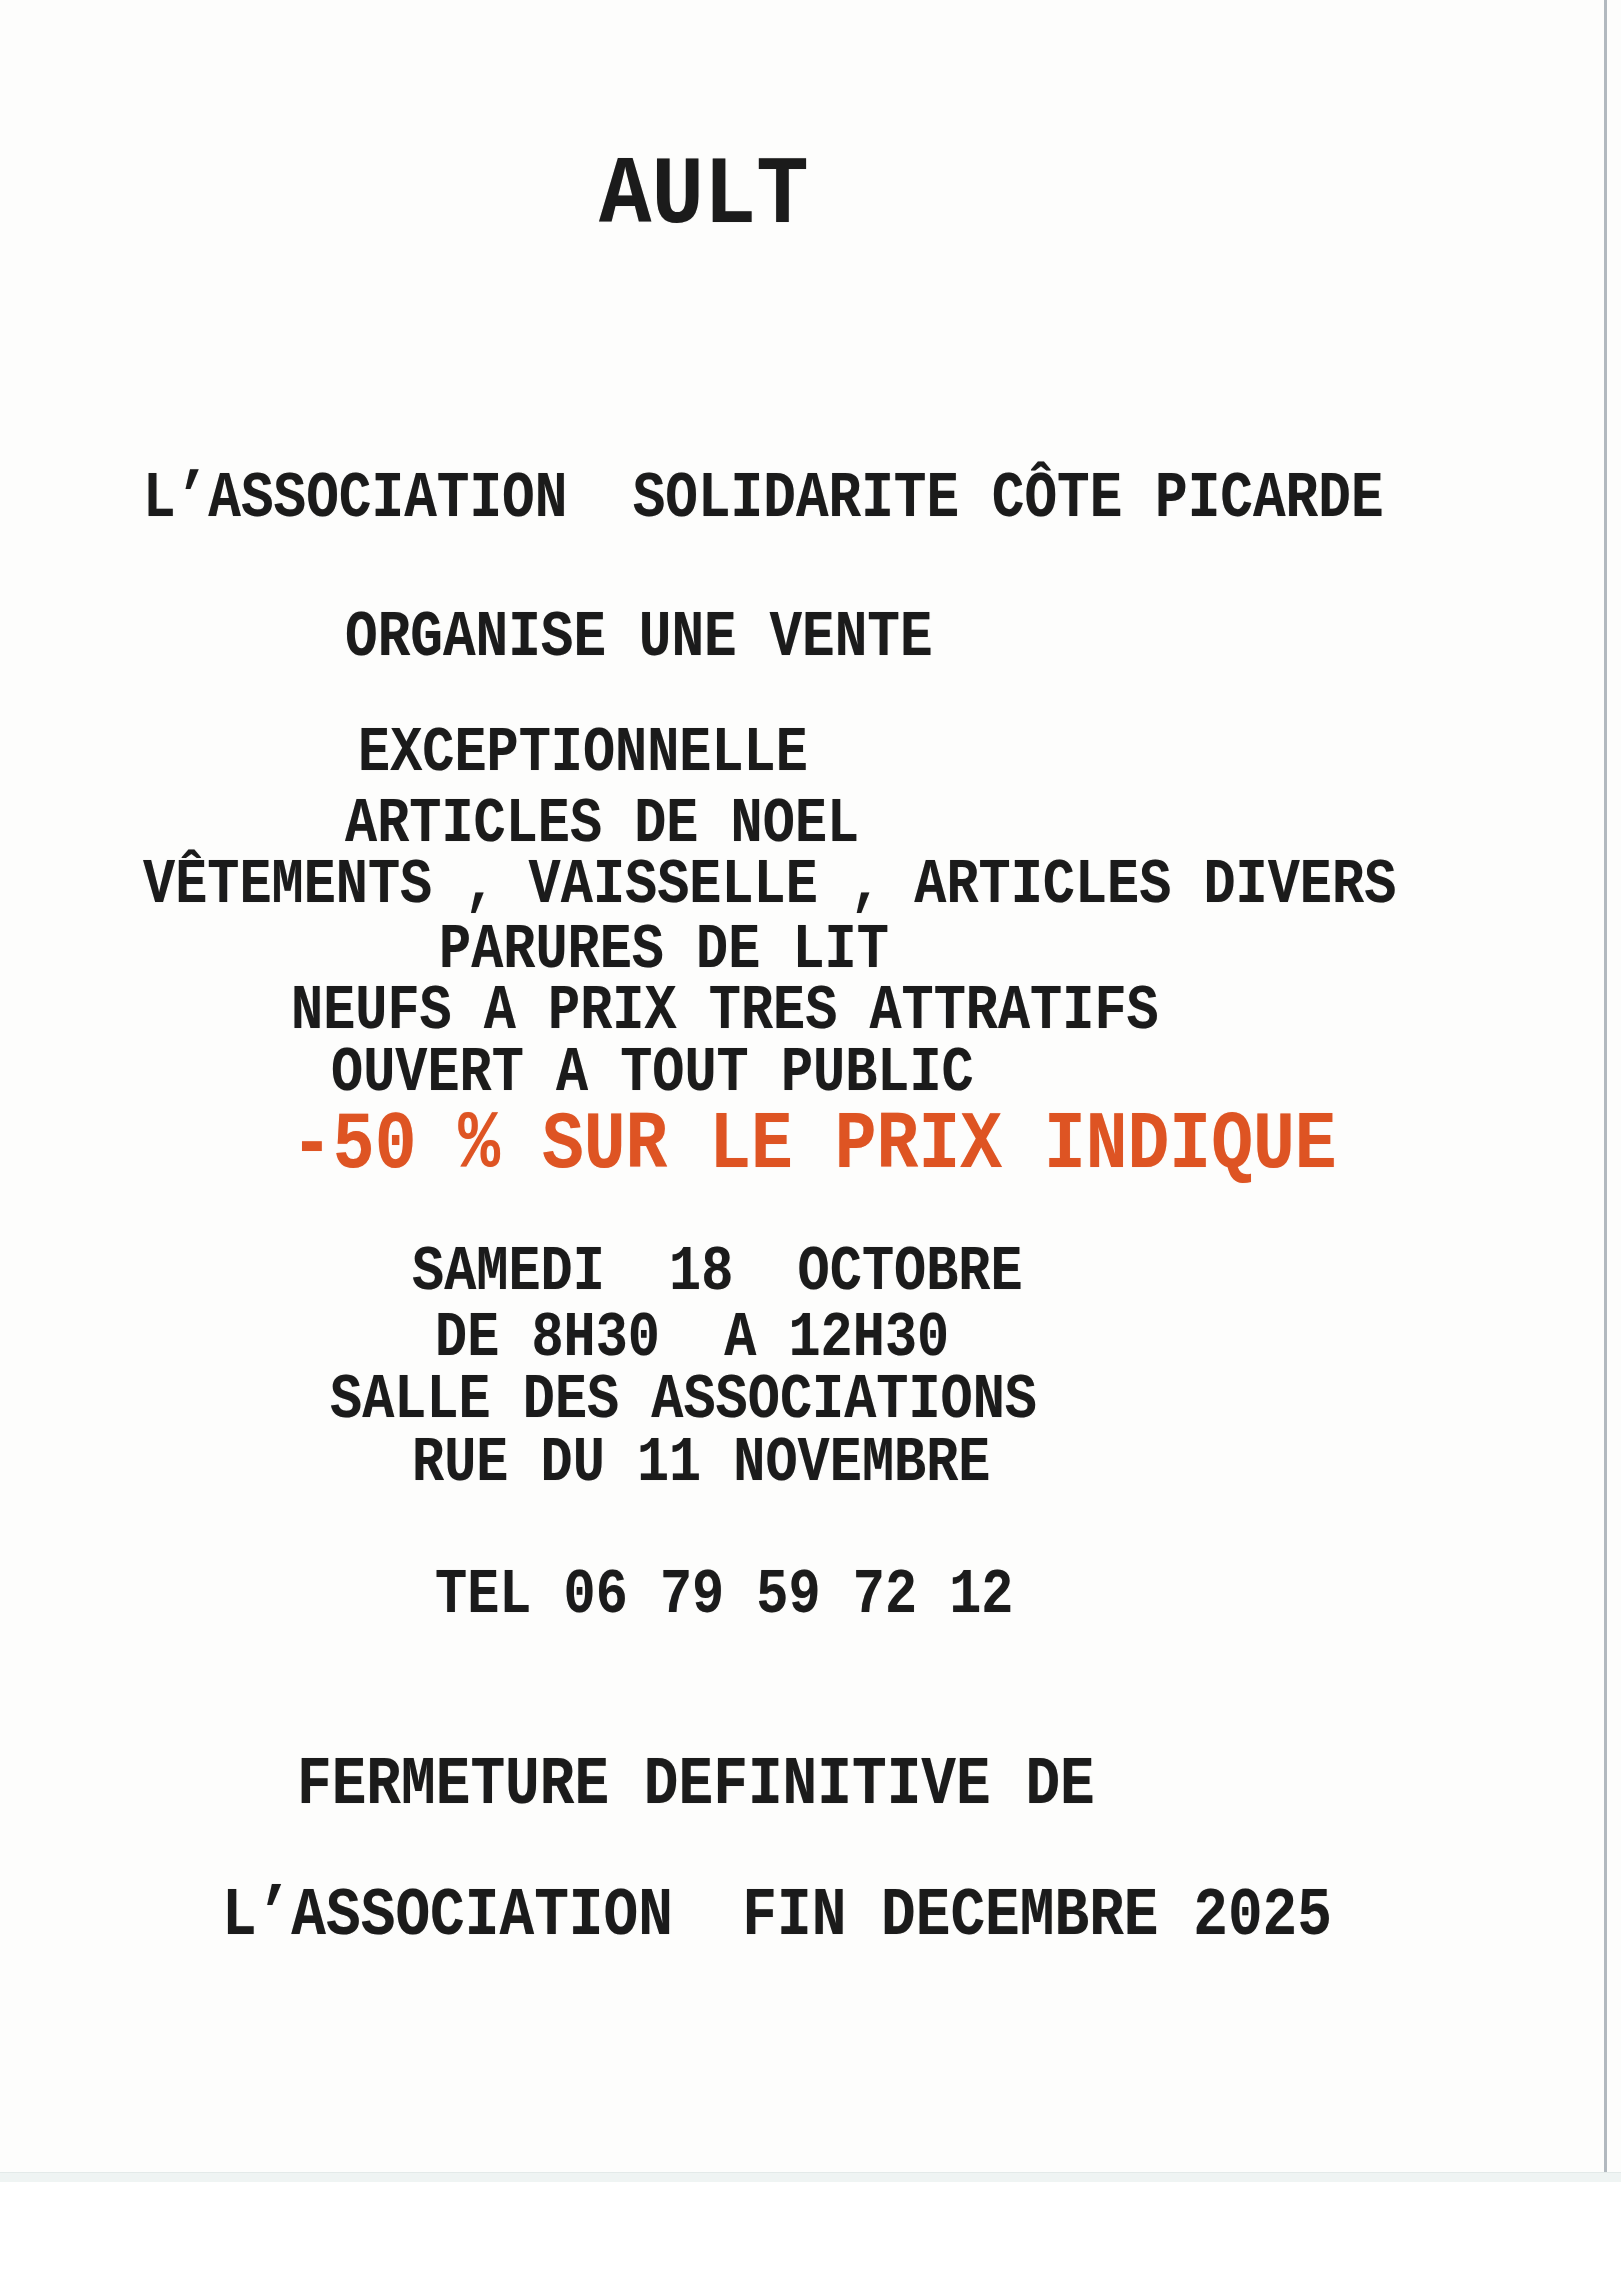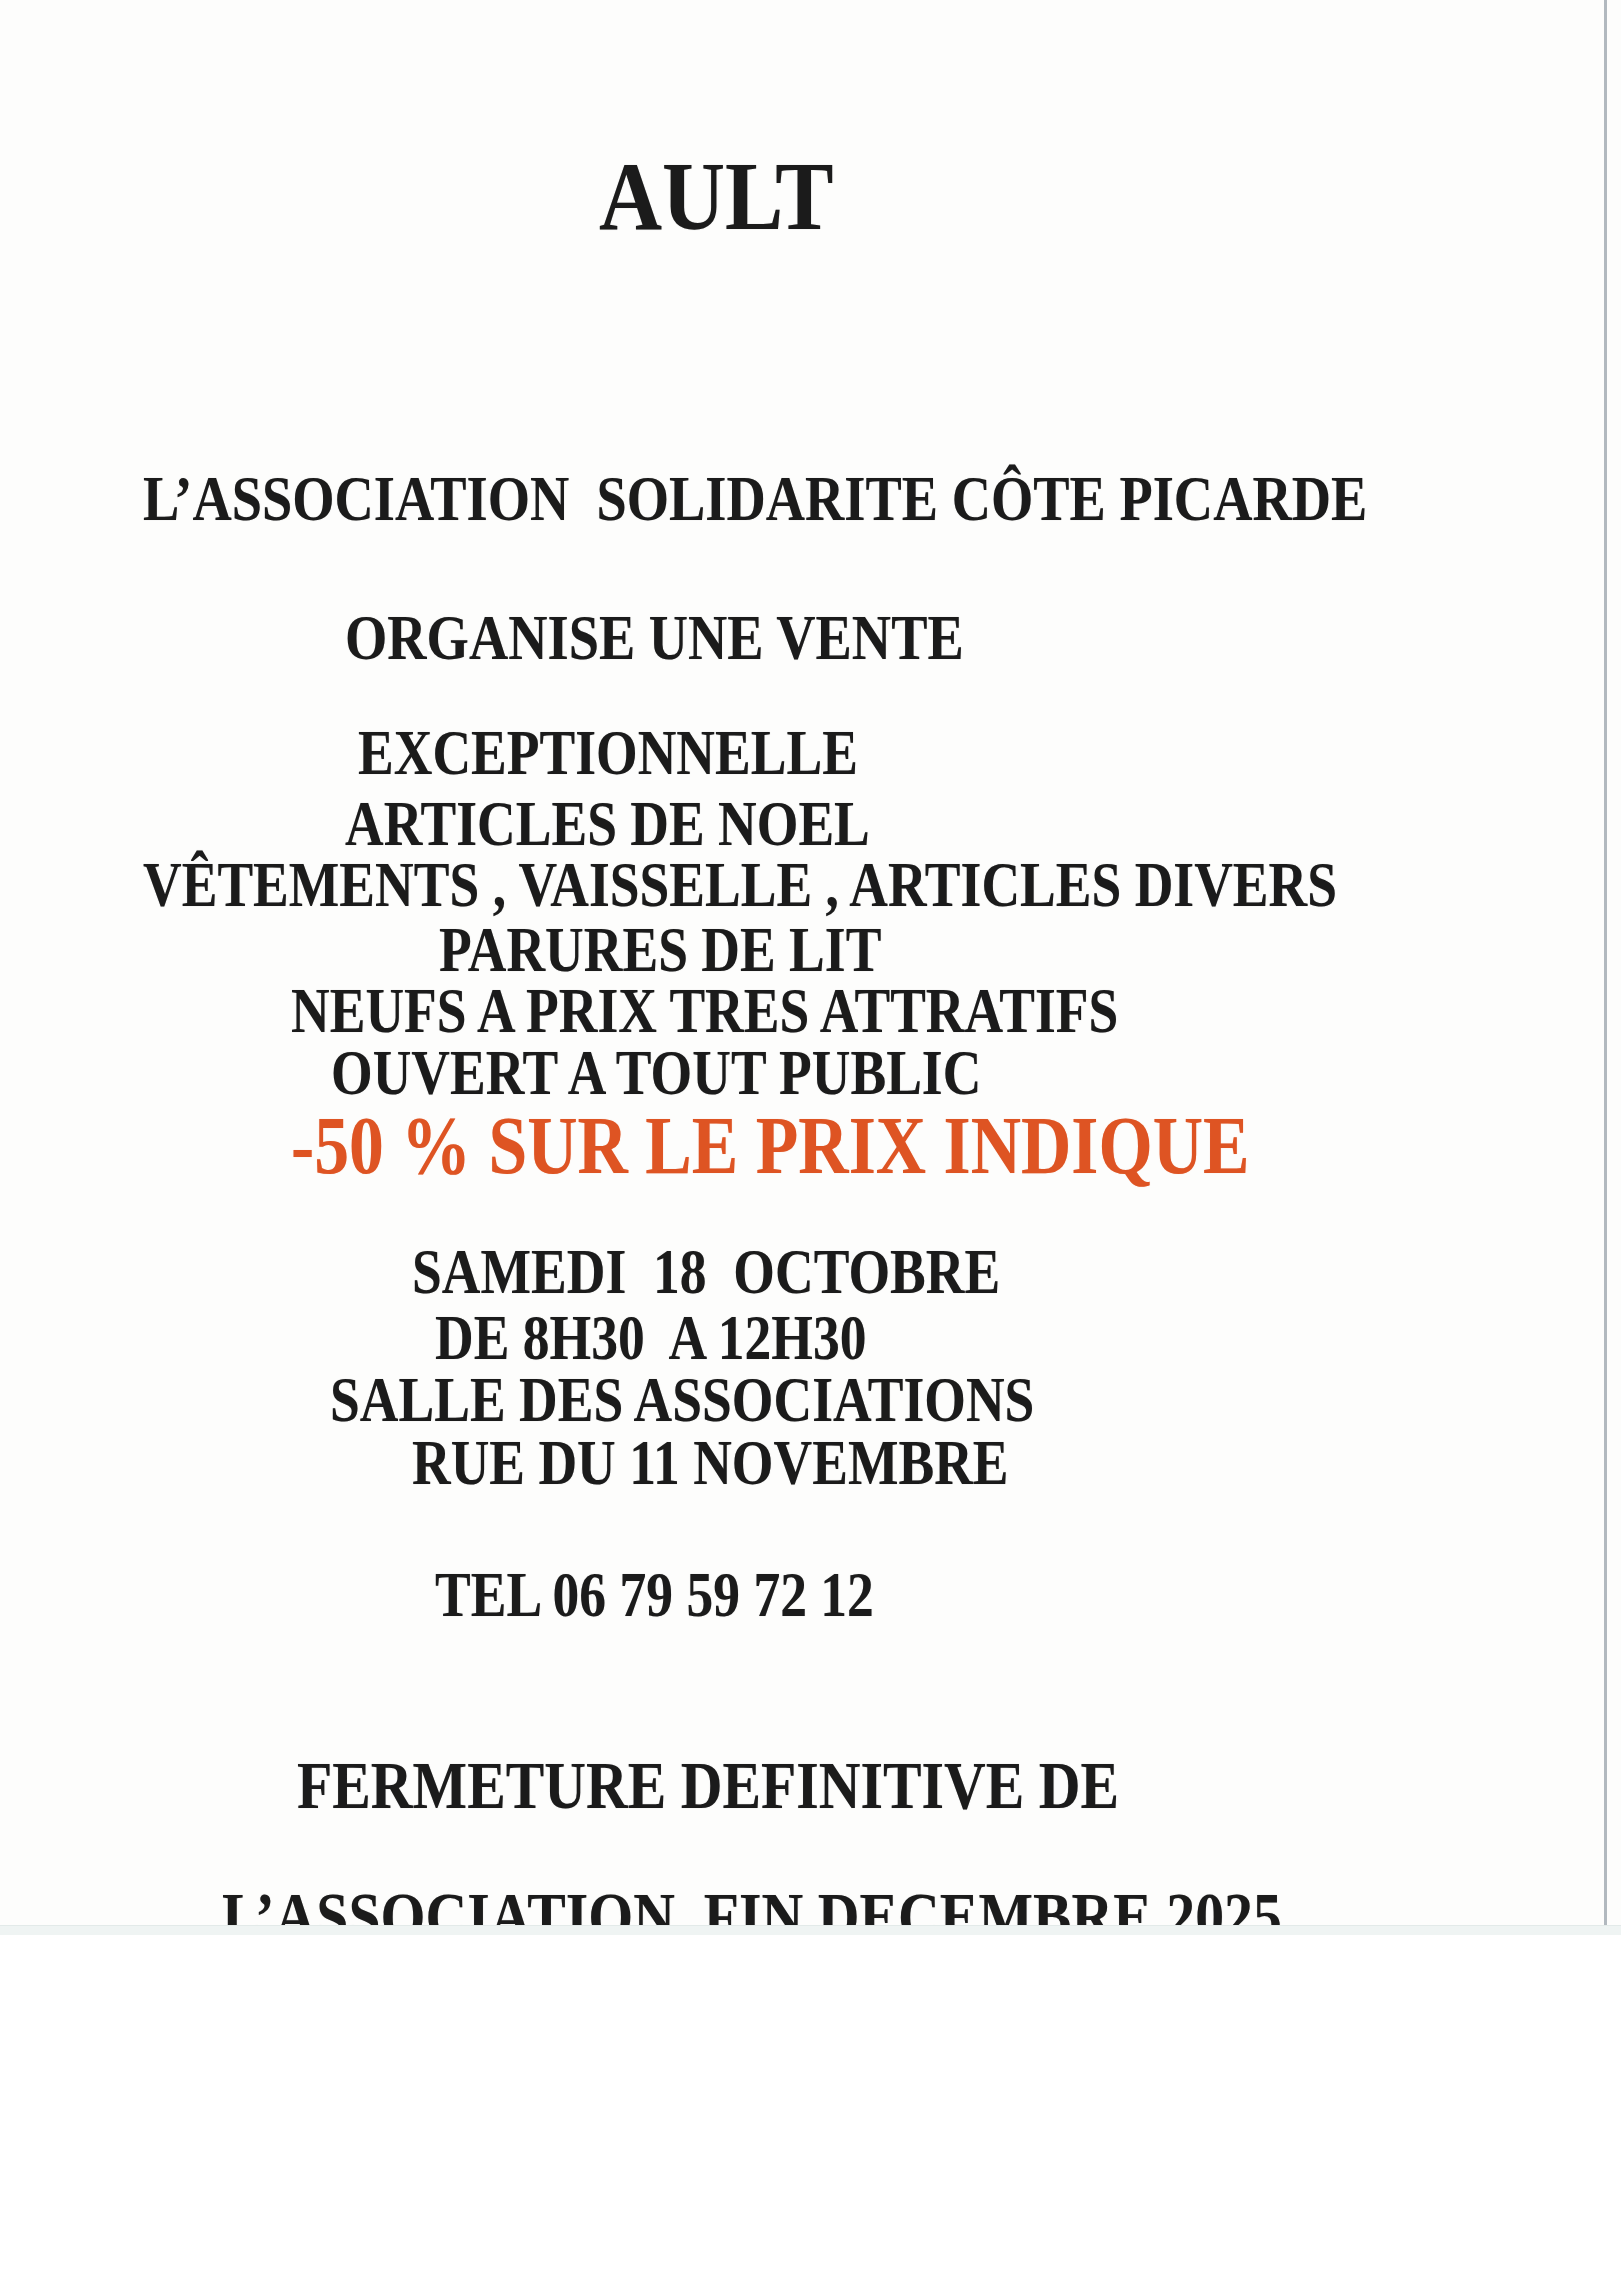--- a/index.html
+++ b/index.html
@@ -3,24 +3,24 @@
 <meta charset="utf-8">
 <style>
   html, body {
     margin: 0;
     padding: 0;
     background: #ffffff;
   }
   .page {
     position: relative;
     width: 1621px;
-    height: 1935px;
+    height: 2182px;
     background: #fdfdfc;
     overflow: hidden;
-    font-family: Liberation Serif, serif;
+    font-family: Liberation Mono, monospace;
   }
   .ln {
     position: absolute;
     font-weight: bold;
     color: #1b1b1b;
     line-height: 1;
     white-space: pre;
     transform: scaleX(0.85);
     transform-origin: 0 0;
     letter-spacing: 0;

